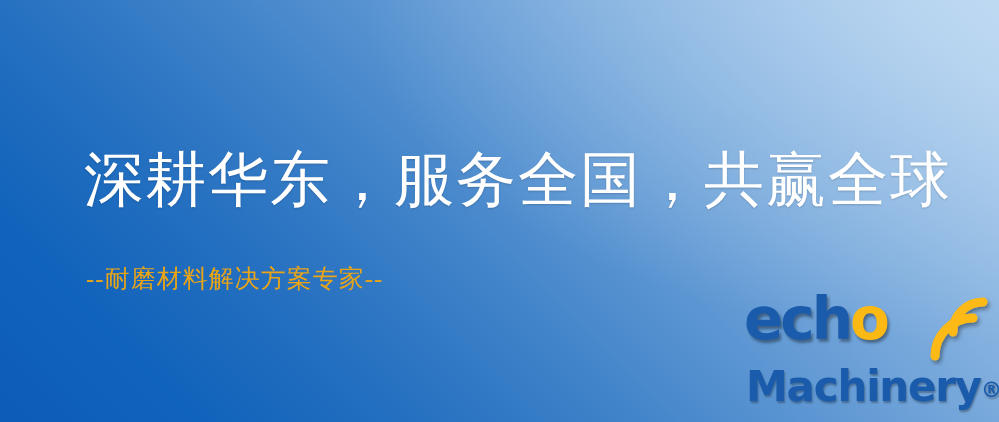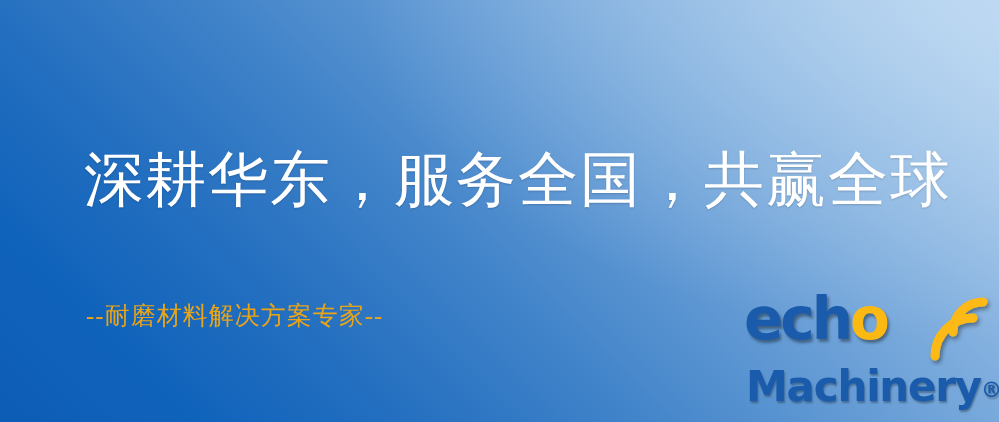--- a/index.html
+++ b/index.html
@@ -54,21 +54,20 @@
   #subtitle {
     position: absolute;
     left: 86px;
     top: 266px;
     font-family: "Liberation Serif", "DejaVu Serif", serif;
     font-size: 25px;
     line-height: 1;
     color: #e9a418;
     letter-spacing: 1px;
     white-space: nowrap;
-    margin-top: 37px;
   }
 
   
   #logo {
     position: absolute;
     left: 744px;
     top: 296px;
     width: 252px;
     height: 122px;
   }

